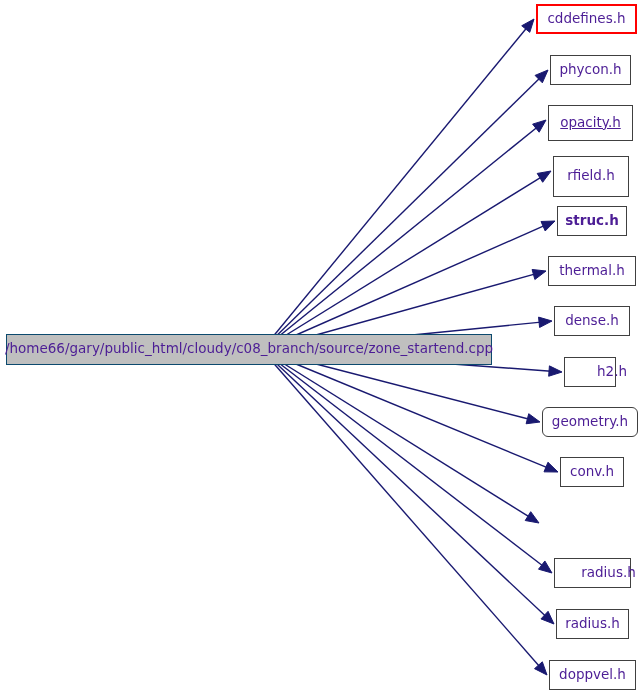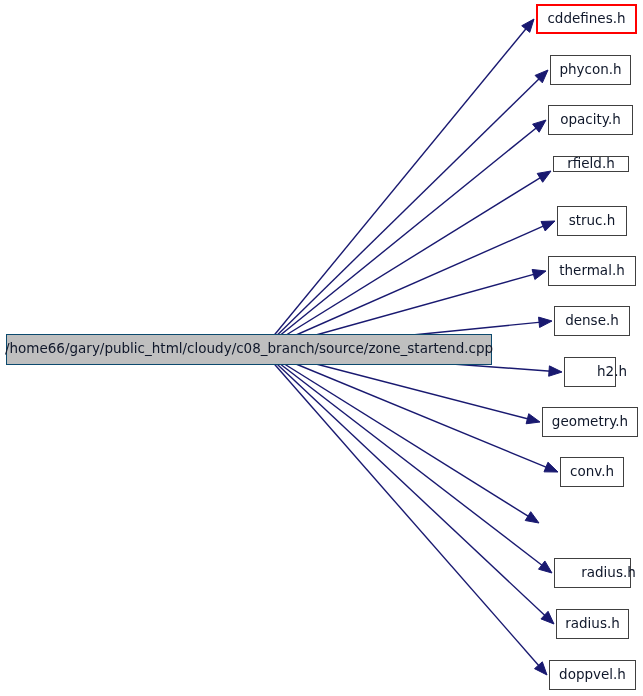--- a/index.html
+++ b/index.html
@@ -28,21 +28,21 @@
   }
   .node {
     position: absolute;
     box-sizing: border-box;
     background: #ffffff;
     border: 1px solid #404040;
     display: flex;
     align-items: center;
     justify-content: center;
     font-size: 13.5px;
-    color: #0f172a;
+    color: #4c1d95;
     white-space: nowrap;
     letter-spacing: 0px;
   }
   .node.root {
     background: #bfbfbf;
     border: 1px solid #0c4a6e;
     font-size: 13.5px;
   }
   .node.highlight {
     border: 2px solid #ff0000;
@@ -88,39 +88,39 @@
     </svg>
 <div class="node root" style="left: 6px; top: 334px; width: 486px; height: 31px;">
       <span class="node-label">/home66/gary/public_html/cloudy/c08_branch/source/zone_startend.cpp</span>
     </div>
     <div class="node highlight" style="left: 536px; top: 4px; width: 101px; height: 30px;">
       <span class="node-label">cddefines.h</span>
     </div>
     <div class="node" style="left: 550px; top: 55px; width: 81px; height: 30px;">
       <span class="node-label">phycon.h</span>
     </div>
-    <div class="node" style="left: 548px; top: 105px; width: 85px; height: 30px;">
+    <div class="node" style="left: 548px; top: 105px; width: 85px; height: 36px; text-decoration: underline;">
       <span class="node-label">opacity.h</span>
     </div>
-    <div class="node" style="left: 553px; top: 156px; width: 76px; height: 16px;">
+    <div class="node" style="left: 553px; top: 156px; width: 76px; height: 41px;">
       <span class="node-label">rfield.h</span>
     </div>
-    <div class="node" style="left: 557px; top: 206px; width: 70px; height: 30px;">
+    <div class="node" style="left: 557px; top: 206px; width: 70px; height: 30px; font-weight: bold;">
       <span class="node-label">struc.h</span>
     </div>
     <div class="node" style="left: 554px; top: 306px; width: 76px; height: 30px;">
       <span class="node-label">dense.h</span>
     </div>
     <div class="node" style="left: 548px; top: 256px; width: 88px; height: 30px;">
       <span class="node-label">thermal.h</span>
     </div>
     <div class="node" style="left: 564px; top: 357px; width: 52px; height: 30px; padding-left: 44px;">
       <span class="node-label">h2.h</span>
     </div>
-    <div class="node" style="left: 542px; top: 407px; width: 96px; height: 30px;">
+    <div class="node" style="left: 542px; top: 407px; width: 96px; height: 30px; border-radius: 6px;">
       <span class="node-label">geometry.h</span>
     </div>
     <div class="node" style="left: 560px; top: 457px; width: 64px; height: 30px; justify-content: center;">
       <span class="node-label">conv.h</span>
     </div>
     <div class="node" style="left: 554px; top: 558px; width: 77px; height: 30px; padding-left: 32px;">
       <span class="node-label">radius.h</span>
     </div>
     <div class="node" style="left: 556px; top: 609px; width: 73px; height: 30px;">
       <span class="node-label">radius.h</span>

